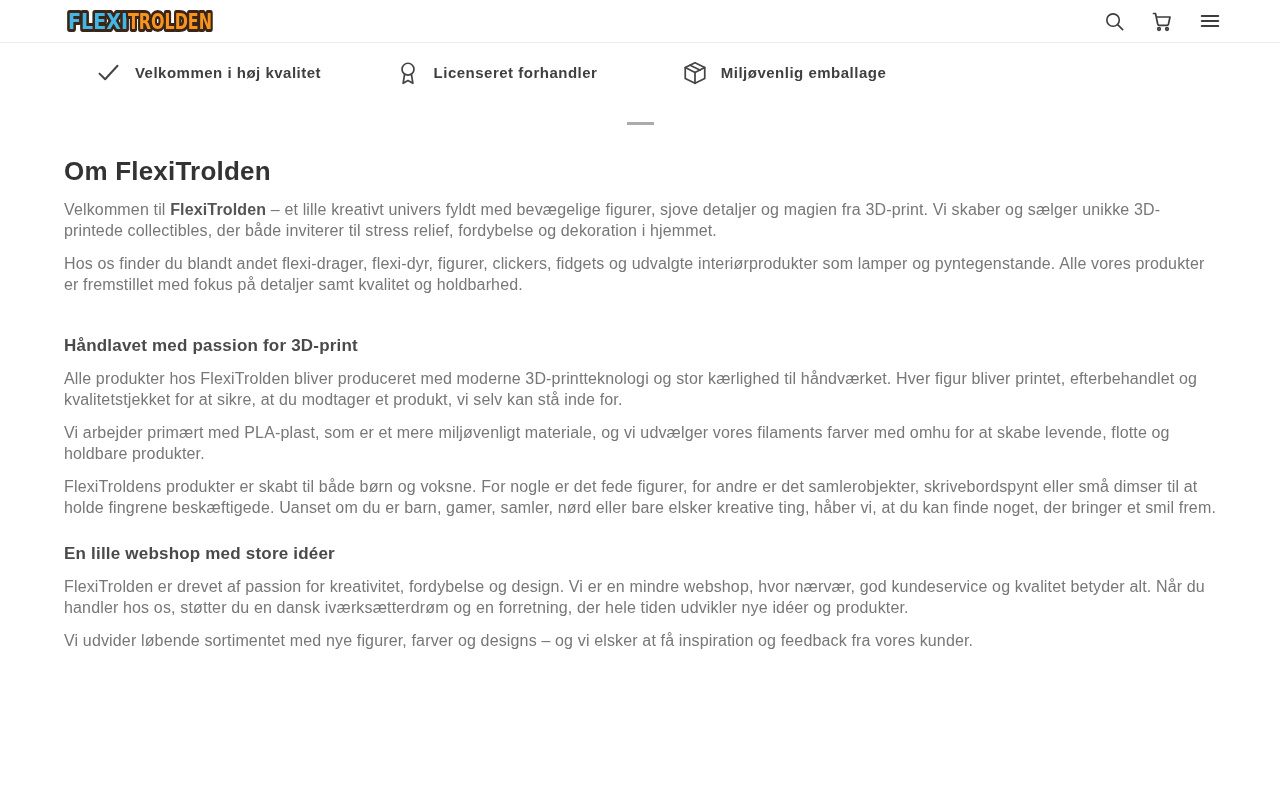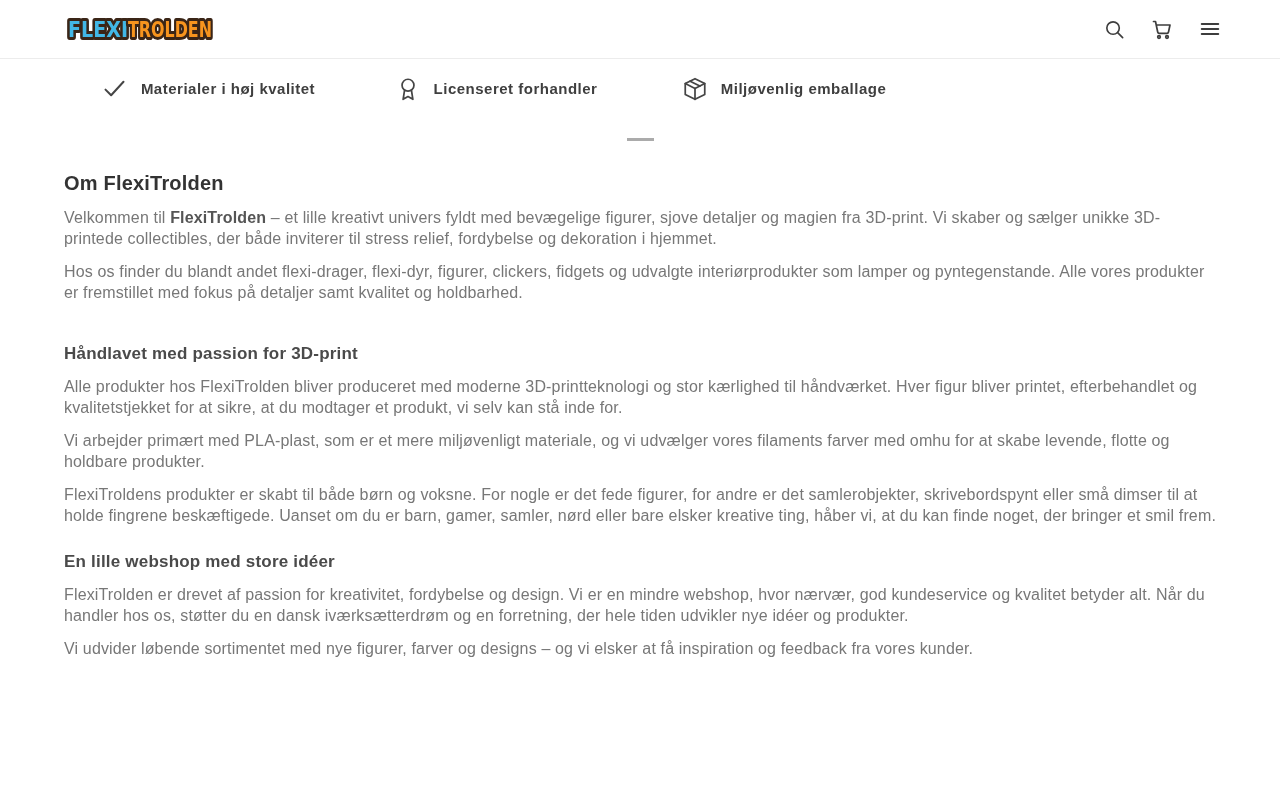--- a/index.html
+++ b/index.html
@@ -2,21 +2,21 @@
 <html lang="da"><head>
 <meta charset="utf-8">
 <title>FlexiTrolden</title>
 <style>
   * { margin: 0; padding: 0; box-sizing: border-box; }
   html, body { width: 1280px; height: 800px; background: #ffffff; overflow: hidden; }
   body { font-family: "Liberation Sans", sans-serif; color: #777777; }
 
   
   .site-header {
-    height: 59px;
+    height: 43px;
     display: flex;
     align-items: center;
     justify-content: space-between;
     padding: 0 56px 0 64px;
     border-bottom: 1px solid #ececec;
     background: #ffffff;
   }
   .logo-link { display: inline-flex; align-items: center; text-decoration: none; cursor: pointer; }
   .header-actions { display: flex; align-items: center; gap: 20px; }
   .icon-btn {
@@ -52,21 +52,21 @@
     font-weight: 700;
     color: #333333;
     letter-spacing: 0.2px;
   }
   .title-divider {
     width: 27px; height: 3px; background: #ababab;
     margin: 16px auto 0 auto;
   }
   .about-heading {
     margin-top: 31px;
-    font-size: 20px;
+    font-size: 26px;
     font-weight: 700;
     color: #333333;
     letter-spacing: 0.2px;
   }
   .content p {
     margin-top: 13px;
     font-size: 16px;
     line-height: 20.5px;
     color: #777777;
     letter-spacing: 0.15px;
@@ -124,21 +124,21 @@
   </div>
 </header>
 
 <section class="benefits">
   <div class="benefit">
     <span class="b-icon">
       <svg width="27" height="27" viewBox="0 0 24 24" fill="none" stroke="currentColor" stroke-width="1.8" stroke-linecap="round" stroke-linejoin="round">
         <polyline points="4 13 9 18 20 6"></polyline>
       </svg>
     </span>
-    <span class="b-label">Materialer i høj kvalitet</span>
+    <span class="b-label">Velkommen i høj kvalitet</span>
   </div>
   <div class="benefit">
     <span class="b-icon">
       <svg width="26" height="26" viewBox="0 0 24 24" fill="none" stroke="currentColor" stroke-width="1.6" stroke-linecap="round" stroke-linejoin="round">
         <circle cx="12" cy="8.5" r="5.5"></circle>
         <polyline points="8.8 13.2 7.5 21.5 12 19 16.5 21.5 15.2 13.2"></polyline>
       </svg>
     </span>
     <span class="b-label">Licenseret forhandler</span>
   </div>

